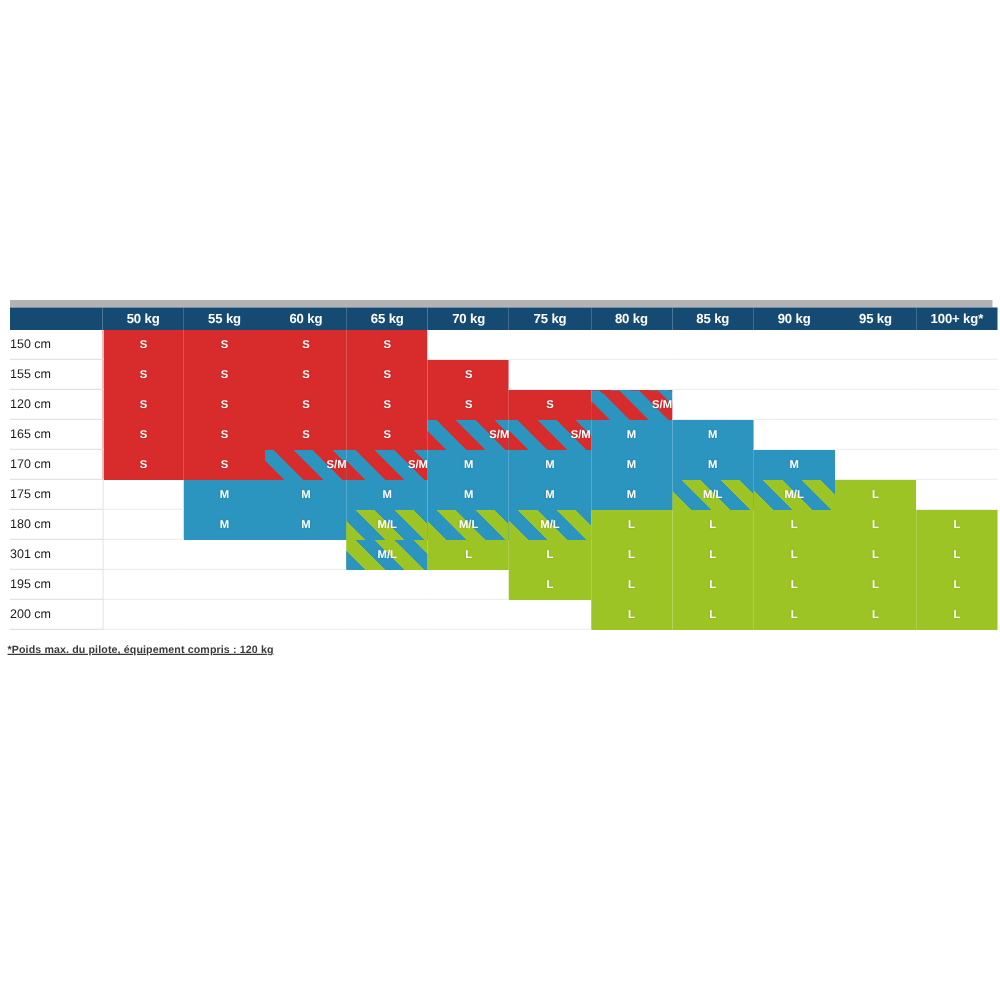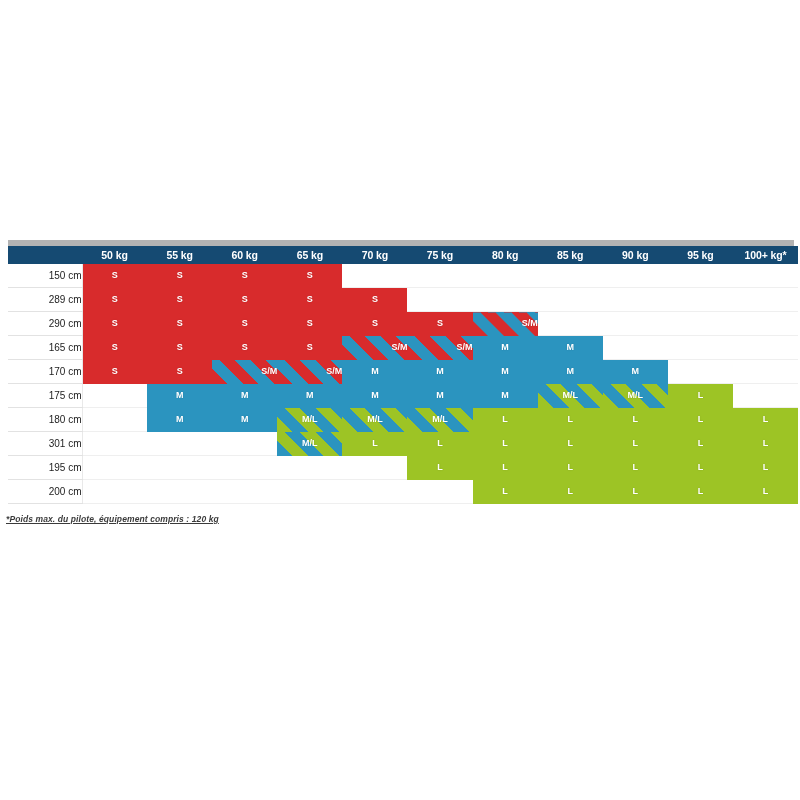--- a/index.html
+++ b/index.html
@@ -50,21 +50,21 @@
     font-weight:bold;
     color:#ffffff;
     border:0;
     line-height:23px;
   }
   tbody td.h{
     background:#ffffff;
     color:#1c1c1c;
     font-size:10px;
     font-weight:normal;
-    text-align:right;
+    text-align:left;
     border-bottom:1px solid #e2e2e2;
     border-right:1px solid #e9e9e9;
   }
   tbody tr:first-child td.h{border-top:0;}
   tbody td.e{
     background:#ffffff;
     border-bottom:1px solid #efefef;
   }
   tbody td.S{background:#d82b2c;}
   tbody td.M{background:#2b94bf;}
@@ -94,21 +94,20 @@
       rgba(0,0,0,0) 11px, rgba(0,0,0,0) 22px);
   }
   tbody td span.lbl{
     position:relative;
     display:inline-block;
     text-shadow:0 0 2px rgba(0,0,0,.15);
   }
   .footnote{
     margin:10px 0 0 6px;
     font-size:8.5px;
-    font-style:italic;
     font-weight:bold;
     color:#3a3a3a;
     text-decoration:underline;
     letter-spacing:0.1px;
   }
 </style>
 </head>
 <body>
 
 <div id="chart-wrap">
@@ -155,35 +154,35 @@
           <td class="S"><span class="lbl">S</span></td>
           <td class="e"></td>
           <td class="e"></td>
           <td class="e"></td>
           <td class="e"></td>
           <td class="e"></td>
           <td class="e"></td>
           <td class="e"></td>
         </tr>
         <tr>
-          <td class="h">289 cm</td>
-          <td class="S"><span class="lbl">S</span></td>
-          <td class="S"><span class="lbl">S</span></td>
-          <td class="S"><span class="lbl">S</span></td>
-          <td class="S"><span class="lbl">S</span></td>
-          <td class="S"><span class="lbl">S</span></td>
-          <td class="e"></td>
-          <td class="e"></td>
-          <td class="e"></td>
-          <td class="e"></td>
-          <td class="e"></td>
-          <td class="e"></td>
-        </tr>
-        <tr>
-          <td class="h">290 cm</td>
+          <td class="h">155 cm</td>
+          <td class="S"><span class="lbl">S</span></td>
+          <td class="S"><span class="lbl">S</span></td>
+          <td class="S"><span class="lbl">S</span></td>
+          <td class="S"><span class="lbl">S</span></td>
+          <td class="S"><span class="lbl">S</span></td>
+          <td class="e"></td>
+          <td class="e"></td>
+          <td class="e"></td>
+          <td class="e"></td>
+          <td class="e"></td>
+          <td class="e"></td>
+        </tr>
+        <tr>
+          <td class="h">120 cm</td>
           <td class="S"><span class="lbl">S</span></td>
           <td class="S"><span class="lbl">S</span></td>
           <td class="S"><span class="lbl">S</span></td>
           <td class="S"><span class="lbl">S</span></td>
           <td class="S"><span class="lbl">S</span></td>
           <td class="S"><span class="lbl">S</span></td>
           <td class="SM"><span class="lbl">S/M</span></td>
           <td class="e"></td>
           <td class="e"></td>
           <td class="e"></td>

